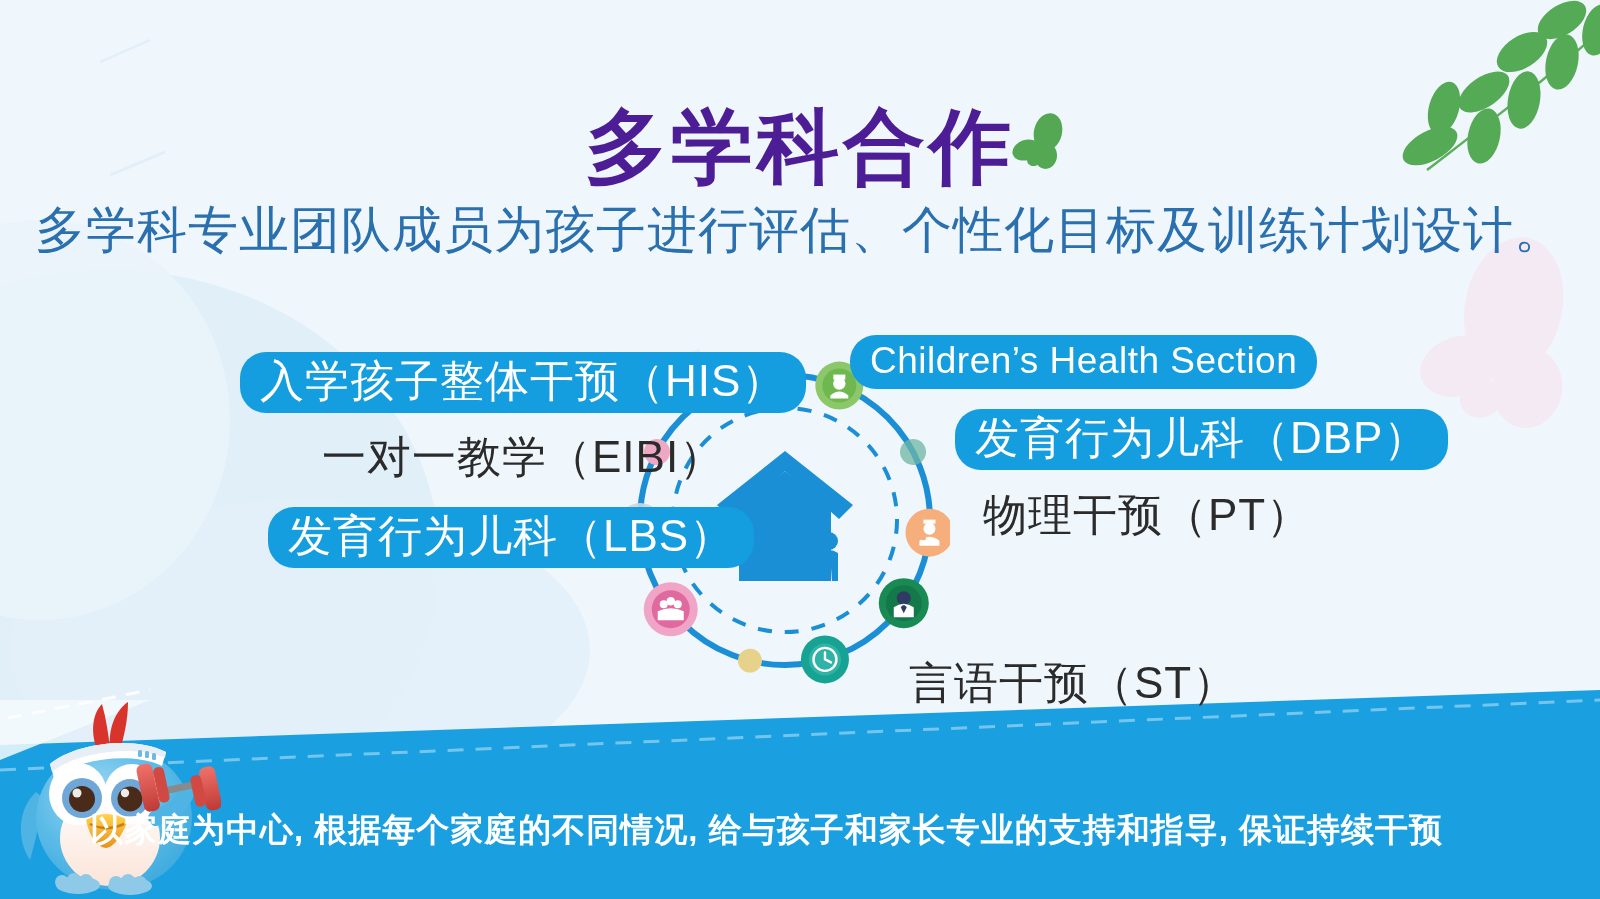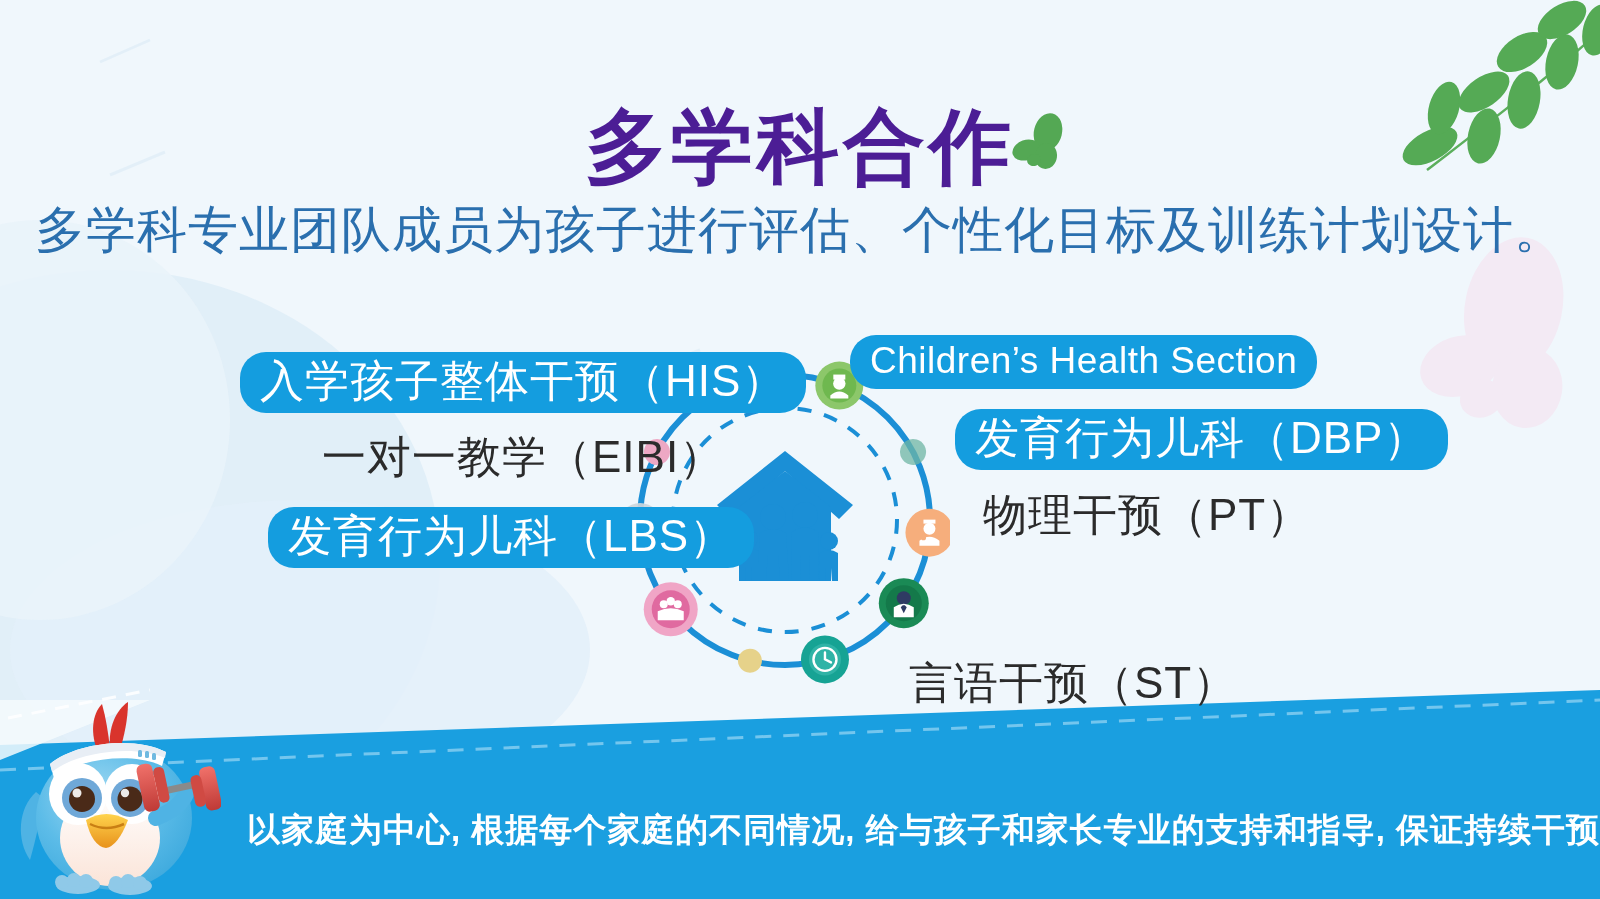--- a/index.html
+++ b/index.html
@@ -99,21 +99,21 @@
     left: 0;
     bottom: 0;
     width: 1600px;
     height: 220px;
   }
   .banner-text {
     position: absolute;
     left: 0;
     bottom: 46px;
     width: 1600px;
-    text-align: right;
+    text-align: left;
     color: #ffffff;
     font-size: 33px;
     font-weight: bold;
     letter-spacing: 1px;
     padding-left: 90px;
     box-sizing: border-box;
   }
 
   
   .mascot {

